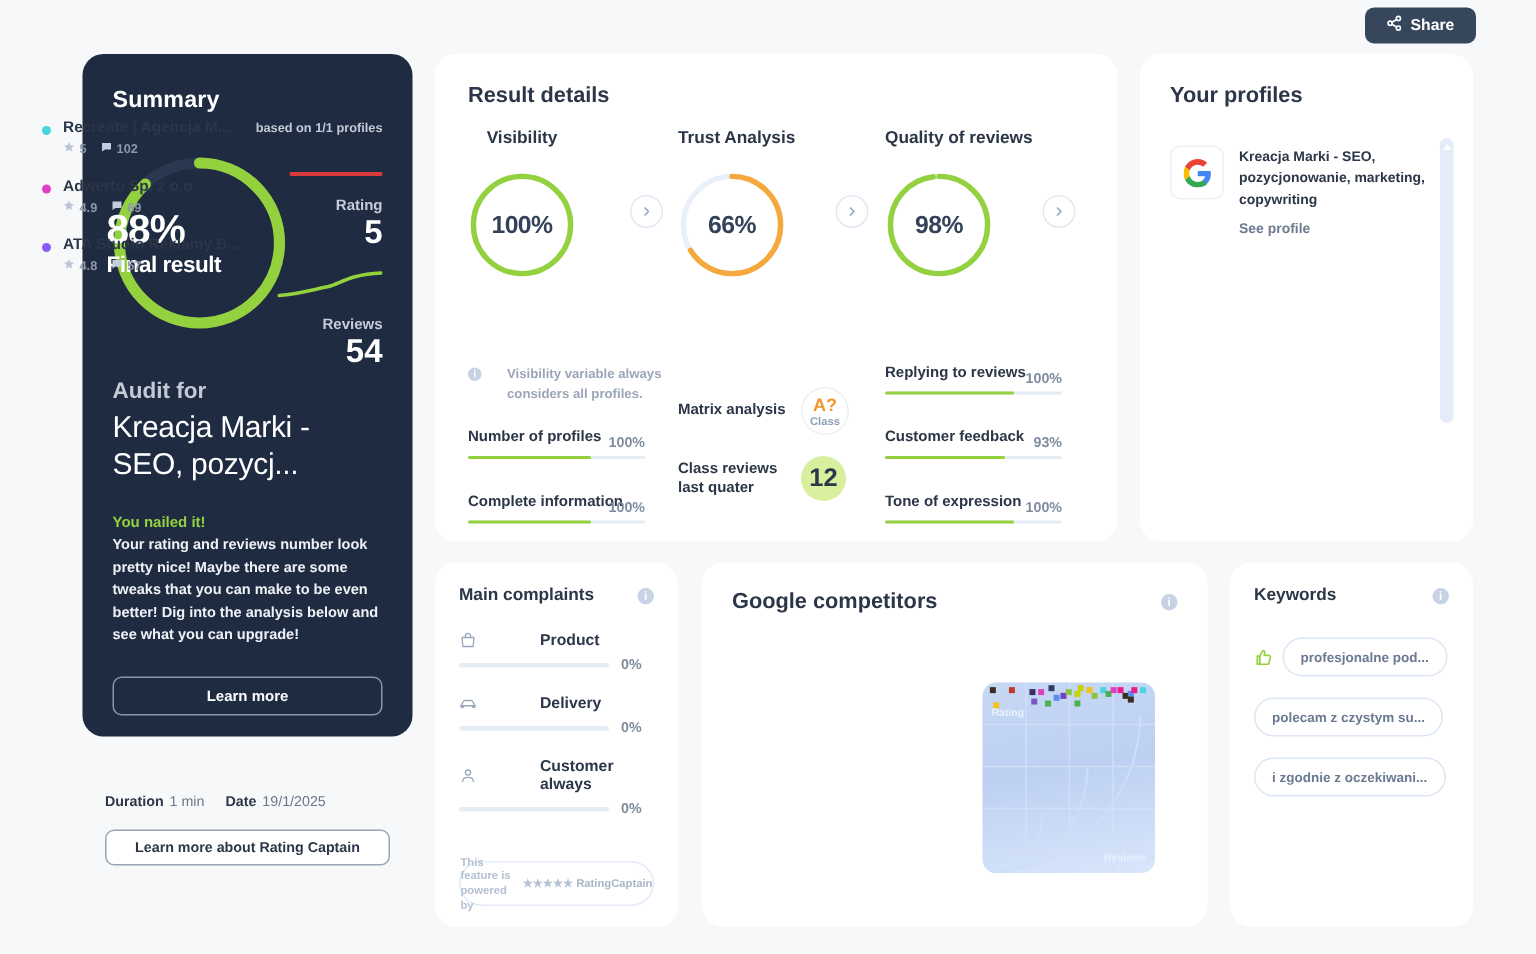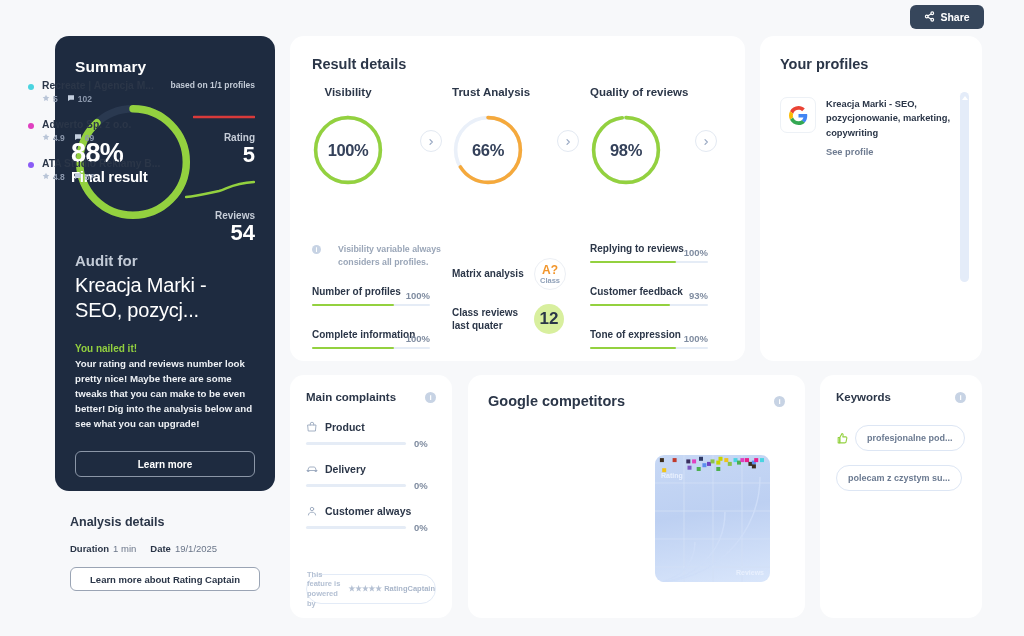--- a/index.html
+++ b/index.html
@@ -139,21 +139,21 @@
   
   #complaints-card { left:290px; top:375px; width:162px; height:243px; padding:16px 16px; }
   .card-head { display:flex; align-items:center; justify-content:space-between; }
   .card-head .ch-title { font-size:11.5px; font-weight:bold; }
   .info-circle {
     width:11px; height:11px; border-radius:50%; background:#c7d3e4; color:#fff;
     font-size:8px; font-weight:bold; text-align:center; line-height:11px; cursor:pointer;
   }
   .complaint { margin-top:18px; }
   .complaint .c-head { display:flex; align-items:center; gap:7px; }
-  .complaint .c-label { font-size:10.5px; font-weight:bold; color:#2b3648; }
+  .complaint .c-label { font-size:10.5px; font-weight:bold; color:#2b3648;margin-left:35px; }
   .complaint .c-track { position:relative; height:3px; background:#e5ecf6; margin-top:9px; border-radius:3px; width:100px;}
   .complaint .c-pct { position:absolute; left:108px; top:-4px; font-size:9.5px; font-weight:bold; color:#7f8ca0; }
   .cicon svg { width:12px; height:12px; display:block; }
   #powered-badge {
     position:absolute; left:16px; bottom:14px; width:130px; height:30px;
     border:1px solid #e3ebf7; border-radius:15px;
     display:flex; flex-direction:row; align-items:center; justify-content:center;
     line-height:1.3;
   }
   #powered-badge .pb1 { font-size:7.5px; color:#b4c0d3; font-weight:bold; }
@@ -241,21 +241,20 @@
   </div>
 
   <div id="audit-for">Audit for</div>
   <div id="audit-name">Kreacja Marki - SEO, pozycj...</div>
   <div id="nailed-title">You nailed it!</div>
   <div id="nailed-body">Your rating and reviews number look pretty nice! Maybe there are some tweaks that you can make to be even better! Dig into the analysis below and see what you can upgrade!</div>
   <button id="learn-more-btn">Learn more</button>
 </div>
 
 <div id="analysis-details">
-  <div id="analysis-title">Analysis details</div>
   <div id="analysis-meta">
     <b>Duration</b><span class="val">1 min</span><b>Date</b><span class="val">19/1/2025</span>
   </div>
   <button id="rc-learn-btn">Learn more about Rating Captain</button>
 </div>
 
 <div id="result-card" class="card">
   <div id="result-title">Result details</div>
 
   <div class="metrics-row">
@@ -576,13 +575,16 @@
       <svg viewBox="0 0 24 24" fill="none" stroke="#93d13f" stroke-width="2" stroke-linecap="round" stroke-linejoin="round">
         <path d="M7 10v10H4V10z"></path>
           <path d="M7 10l4-7c1.6 0 2.4 1.1 2.1 2.6L12.6 9H18c1.4 0 2.3 1.2 2 2.5l-1.3 6A2.4 2.4 0 0 1 16.4 20H7z"></path>
       </svg>
     </span>
     <span class="kw-pill">profesjonalne pod...</span>
   </div>
   <div class="kw-row" style="padding-left:0;">
     <span class="kw-pill">polecam z czystym su...</span>
   </div>
+  <div class="kw-row" style="padding-left:0;">
+    <span class="kw-pill">i zgodnie z oczekiwani...</span>
+  </div>
 </div>
 
 </body></html>

